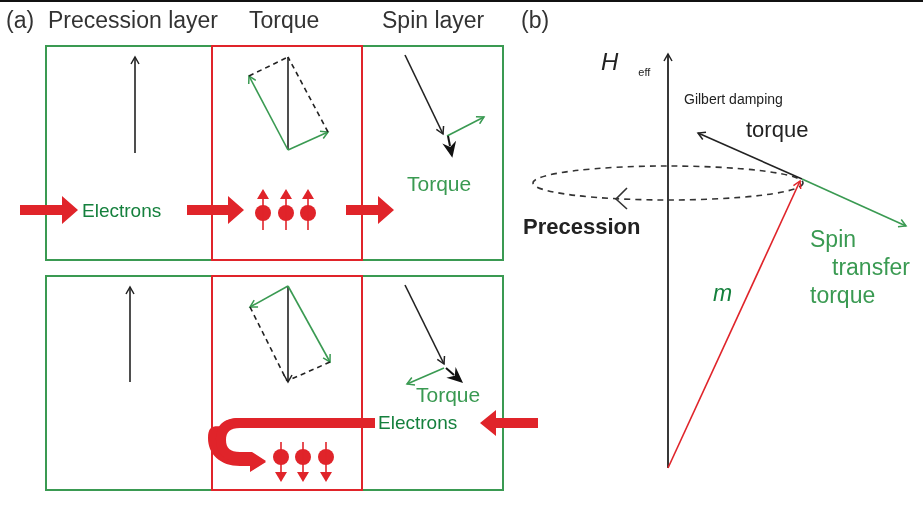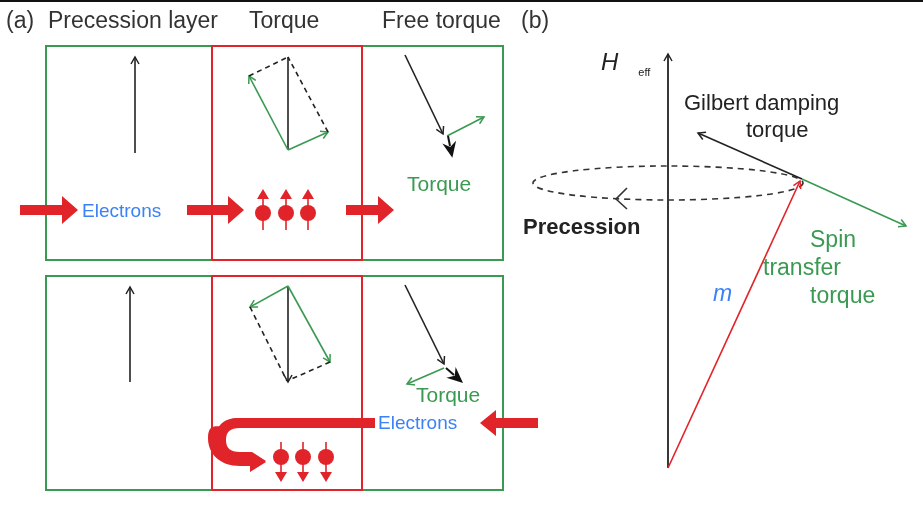--- a/index.html
+++ b/index.html
@@ -1,21 +1,21 @@
 <!DOCTYPE html>
 <html><head>
 <meta charset="utf-8">
 <style>
   html,body{margin:0;padding:0;background:#fff;}
   body{width:923px;height:510px;position:relative;overflow:hidden;font-family:"Liberation Sans",sans-serif;}
   .topline{position:absolute;left:0;top:0;width:923px;height:2px;background:#111;}
   svg{position:absolute;left:0;top:0;}
   .lbl{position:absolute;white-space:nowrap;font-family:"Liberation Sans",sans-serif;color:#333;line-height:1;}
   .hdr{font-size:23px;top:9px;}
-  .red{color:#3b82f6;}
+  .red{color:#15803d;}
   .green{color:#3a9a52;}
   .blk{color:#222;}
   .it{font-style:italic;}
 </style>
 </head>
 <body>
 
 <div class="topline"></div>
 
 <svg width="923" height="510" viewBox="0 0 923 510">
@@ -125,32 +125,32 @@
     <path d="M627,188 L616,199 L627,209" fill="none" stroke="#333" stroke-width="1.6"></path>
     <line x1="668" y1="468" x2="800" y2="181" stroke="#e0242a" stroke-width="1.6" marker-end="url(#ahR)"></line>
     <line x1="802" y1="179" x2="698" y2="133" stroke="#222" stroke-width="1.6" marker-end="url(#ahB)"></line>
     <line x1="802" y1="179" x2="906" y2="226" stroke="#3a9a52" stroke-width="1.6" marker-end="url(#ahG)"></line>
   </g>
 </svg>
 
 <span class="lbl hdr" style="left:6px;">(a)</span>
 <span class="lbl hdr" style="left:48px;">Precession layer</span>
 <span class="lbl hdr" style="left:249px;">Torque</span>
-<span class="lbl hdr" style="left:382px;">Free torque</span>
+<span class="lbl hdr" style="left:382px;">Spin layer</span>
 <span class="lbl hdr" style="left:521px;">(b)</span>
 
 <span class="lbl red" style="left:82px;top:201px;font-size:19px;">Electrons</span>
 <span class="lbl green" style="left:407px;top:173px;font-size:21px;">Torque</span>
 
 <span class="lbl green" style="left:416px;top:384px;font-size:21px;">Torque</span>
 <span class="lbl red" style="left:378px;top:413px;font-size:19px;">Electrons</span>
 
 <span class="lbl it blk" style="left:601px;top:50px;font-size:24px;"><span>H</span><sub style="font-size:11px;font-style:normal;margin-left:20px;">eff</sub></span>
 
-<span class="lbl blk" style="left:684px;top:92px;font-size:22px;">Gilbert damping</span>
+<span class="lbl blk" style="left:684px;top:92px;font-size:14px;">Gilbert damping</span>
 <span class="lbl blk" style="left:746px;top:119px;font-size:22px;">torque</span>
 <span class="lbl blk" style="left:523px;top:216px;font-size:22px;font-weight:bold;">Precession</span>
 
 <span class="lbl green" style="left:810px;top:228px;font-size:23px;">Spin</span>
-<span class="lbl green" style="left:763px;top:256px;font-size:23px;">transfer</span>
+<span class="lbl green" style="left:832px;top:256px;font-size:23px;">transfer</span>
 <span class="lbl green" style="left:810px;top:284px;font-size:23px;">torque</span>
 
 <span class="lbl red it" style="left:713px;top:282px;font-size:23px;">m</span>
 
 </body></html>

